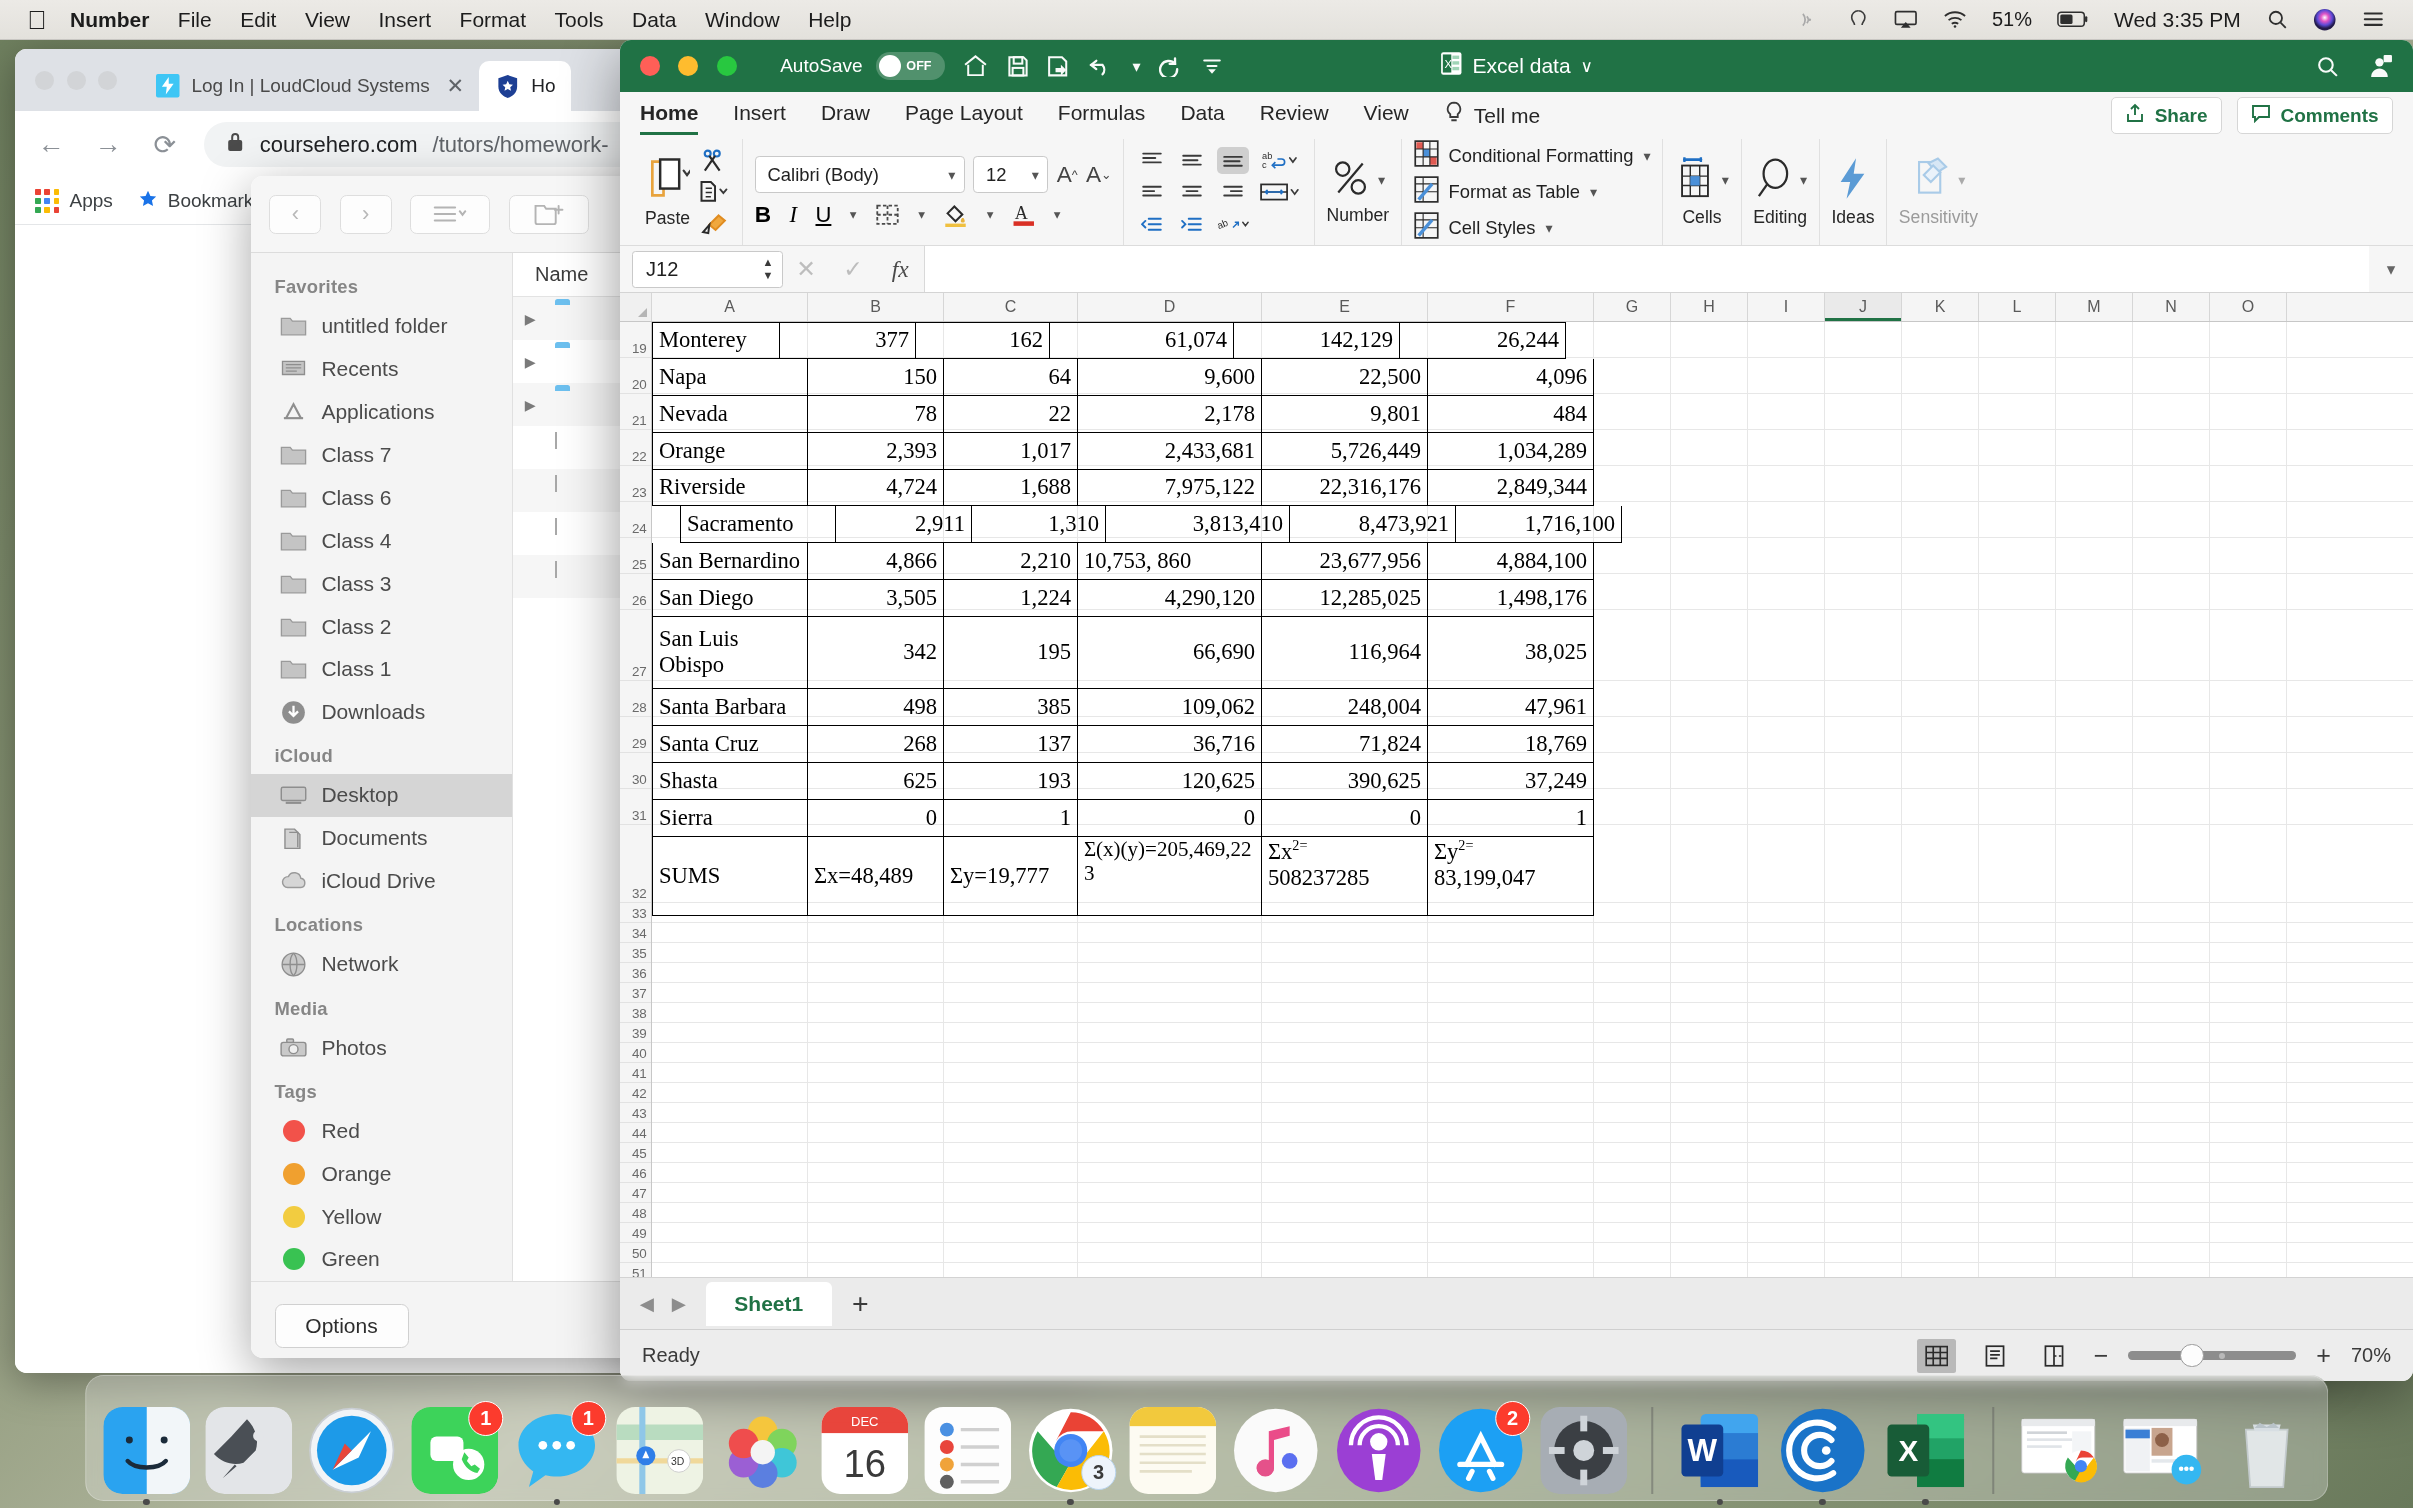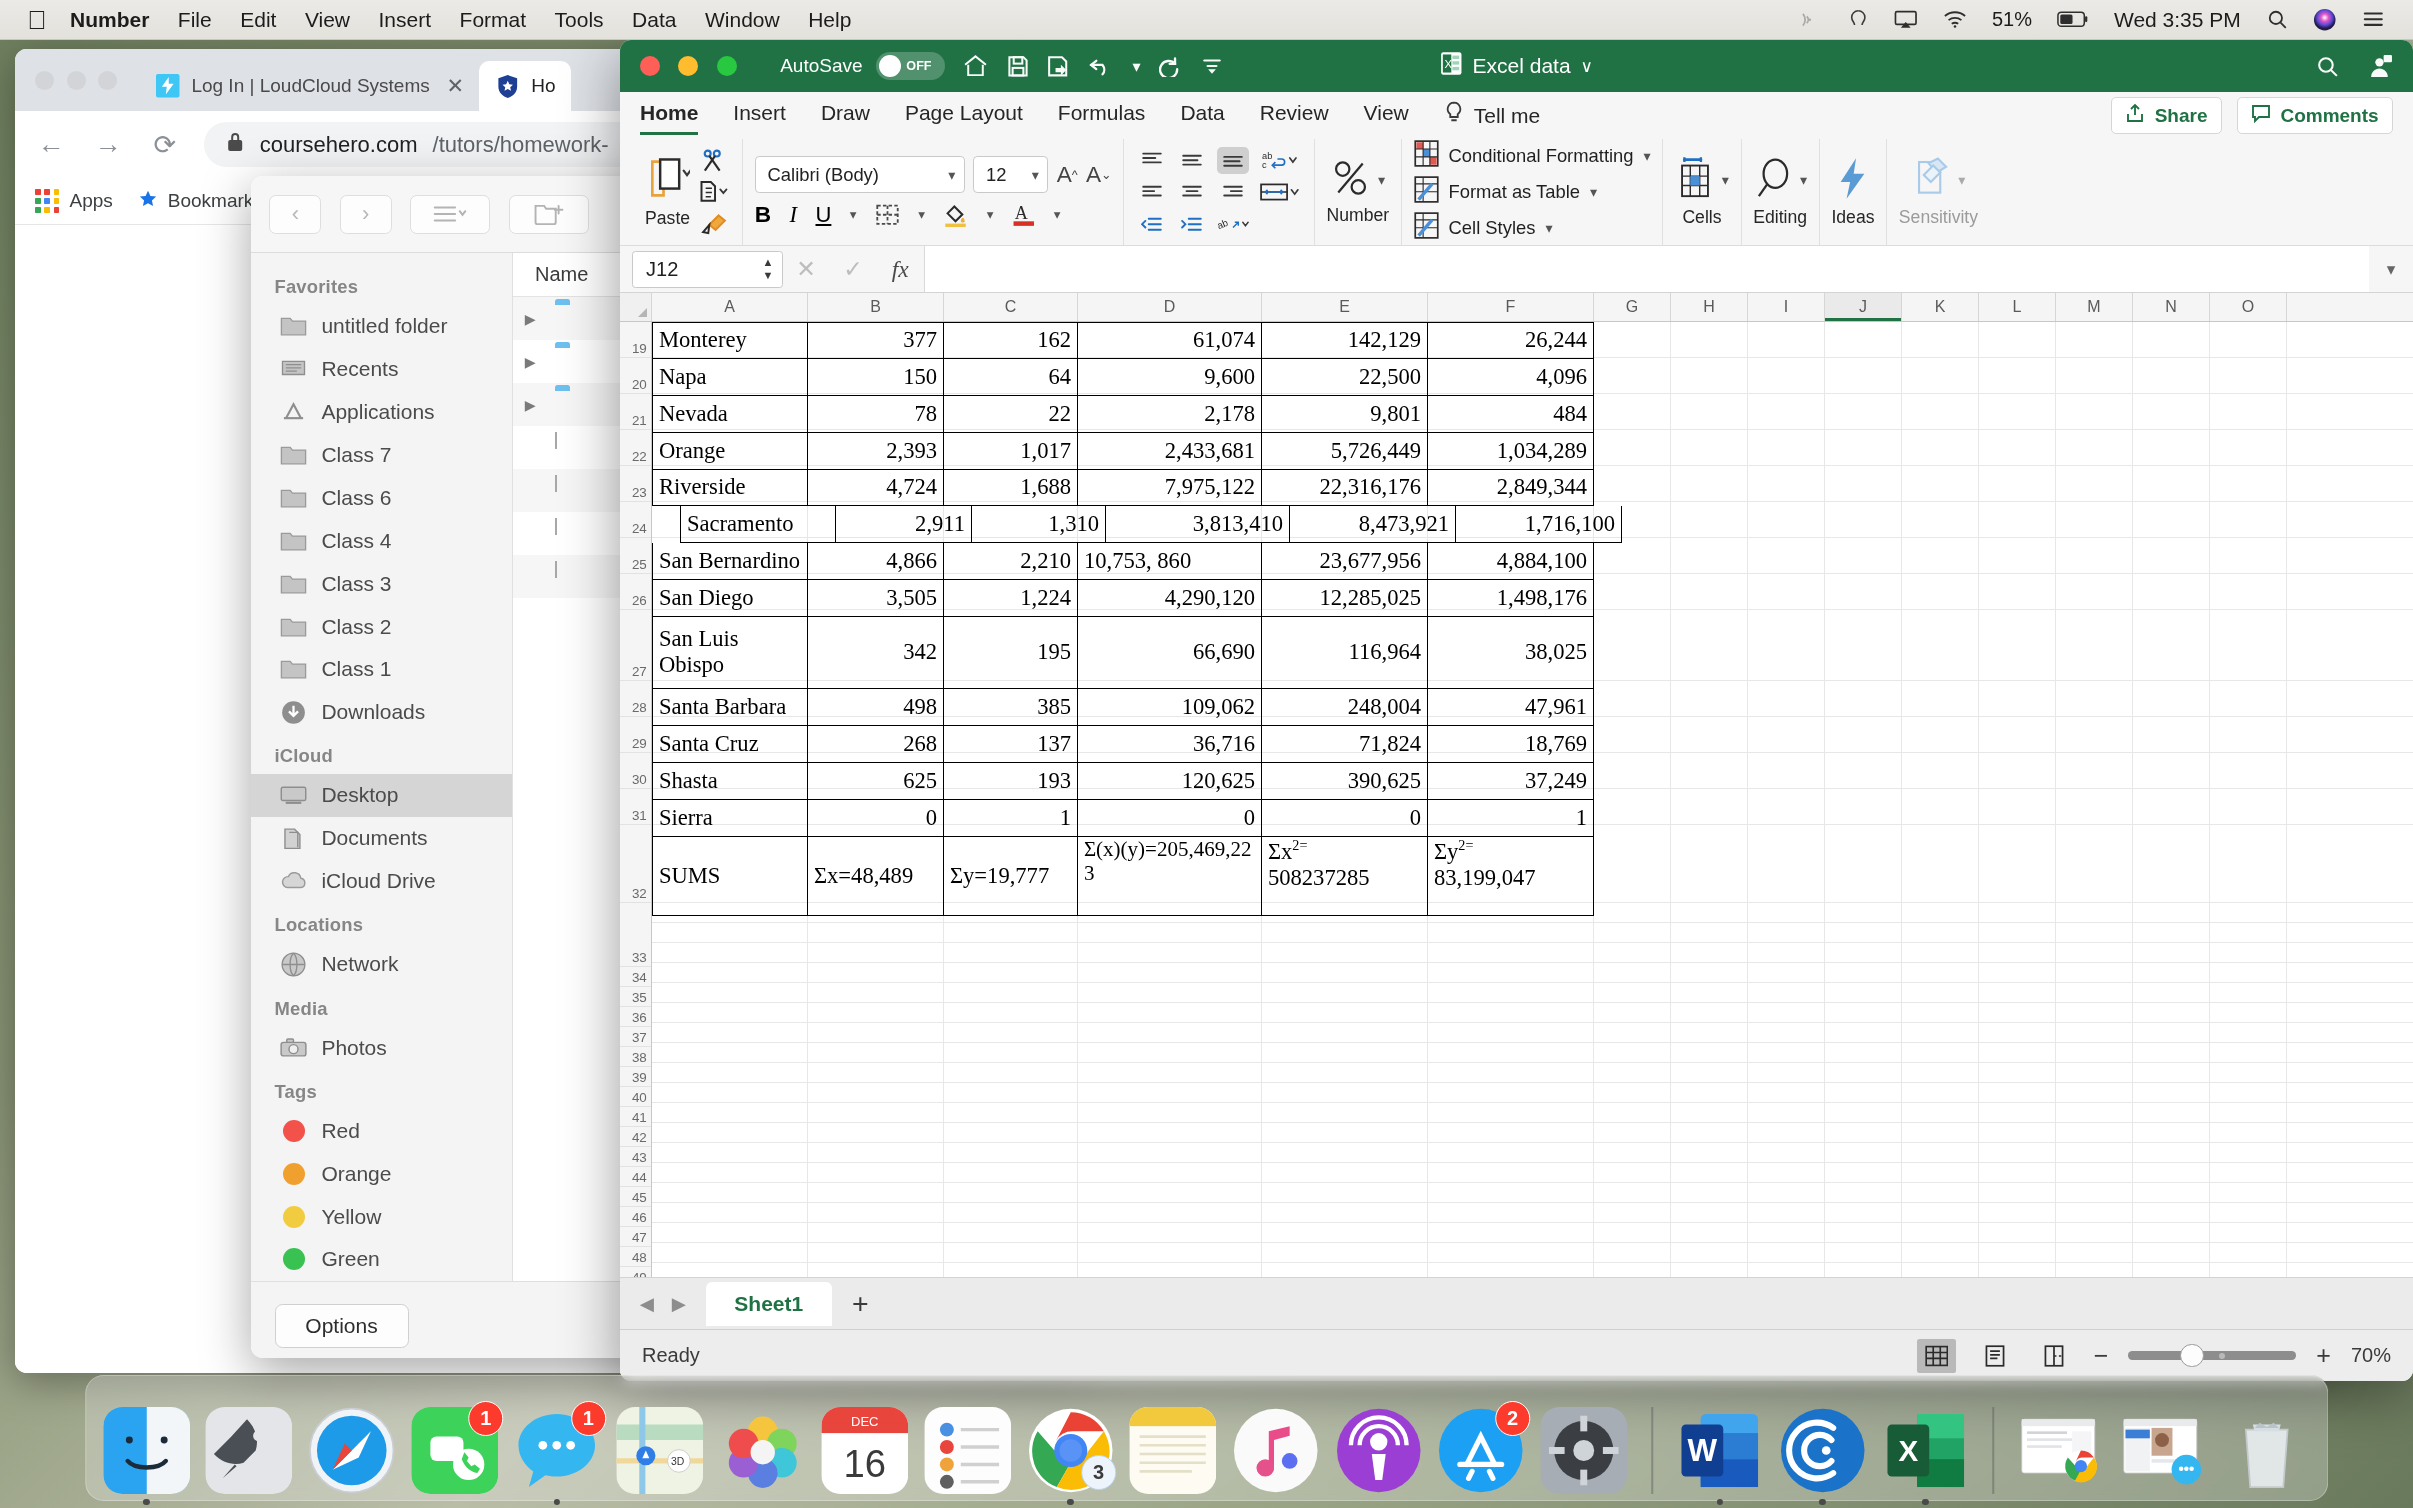--- a/index.html
+++ b/index.html
@@ -1097,21 +1097,21 @@
           <div class="rowh" style="height: 36px;">23</div>
           <div class="rowh" style="height: 36px;">24</div>
           <div class="rowh" style="height: 36px;">25</div>
           <div class="rowh" style="height: 36px;">26</div>
           <div class="rowh" style="height: 71px;">27</div>
           <div class="rowh" style="height: 36px;">28</div>
           <div class="rowh" style="height: 36px;">29</div>
           <div class="rowh" style="height: 36px;">30</div>
           <div class="rowh" style="height: 36px;">31</div>
           <div class="rowh" style="height: 78px;">32</div>
-          <div class="rowh" style="height: 20px; margin-top: 44px;">33</div>
+          <div class="rowh" style="height: 20px;">33</div>
           <div class="rowh" style="height: 20px;">34</div>
           <div class="rowh" style="height: 20px;">35</div>
           <div class="rowh" style="height: 20px;">36</div>
           <div class="rowh" style="height: 20px;">37</div>
           <div class="rowh" style="height: 20px;">38</div>
           <div class="rowh" style="height: 20px;">39</div>
           <div class="rowh" style="height: 20px;">40</div>
           <div class="rowh" style="height: 20px;">41</div>
           <div class="rowh" style="height: 20px;">42</div>
           <div class="rowh" style="height: 20px;">43</div>
@@ -1683,21 +1683,21 @@
               <div class="xcell" style="width: 77px;"></div>
               <div class="xcell" style="width: 77px;"></div>
               <div class="xcell" style="width: 77px;"></div>
               <div class="xcell" style="width: 77px;"></div>
               <div class="xcell" style="width: 77px;"></div>
               <div class="xcell" style="width: 77px;"></div>
             </div>
           </div>
         <div id="datatable" style="position:absolute; top:0; left:0;">
             <div class="datarow firstrow" style="position: absolute; left: 0px; top: 0px; height: 37px;">
-              <div class="dcell lbl first" style="width: 156px; height: 37px;">Monterey</div>
+              <div class="dcell lbl first" style="width: 128px; height: 37px;">Monterey</div>
               <div class="dcell num" style="width: 136px; height: 37px;">377</div>
               <div class="dcell num" style="width: 134px; height: 37px;">162</div>
               <div class="dcell num" style="width: 184px; height: 37px;">61,074</div>
               <div class="dcell num" style="width: 166px; height: 37px;">142,129</div>
               <div class="dcell num" style="width: 166px; height: 37px;">26,244</div>
             </div>
             <div class="datarow" style="position: absolute; left: 0px; top: 37px; height: 37px;">
               <div class="dcell lbl first" style="width: 156px; height: 37px;">Napa</div>
               <div class="dcell num" style="width: 136px; height: 37px;">150</div>
               <div class="dcell num" style="width: 134px; height: 37px;">64</div>

